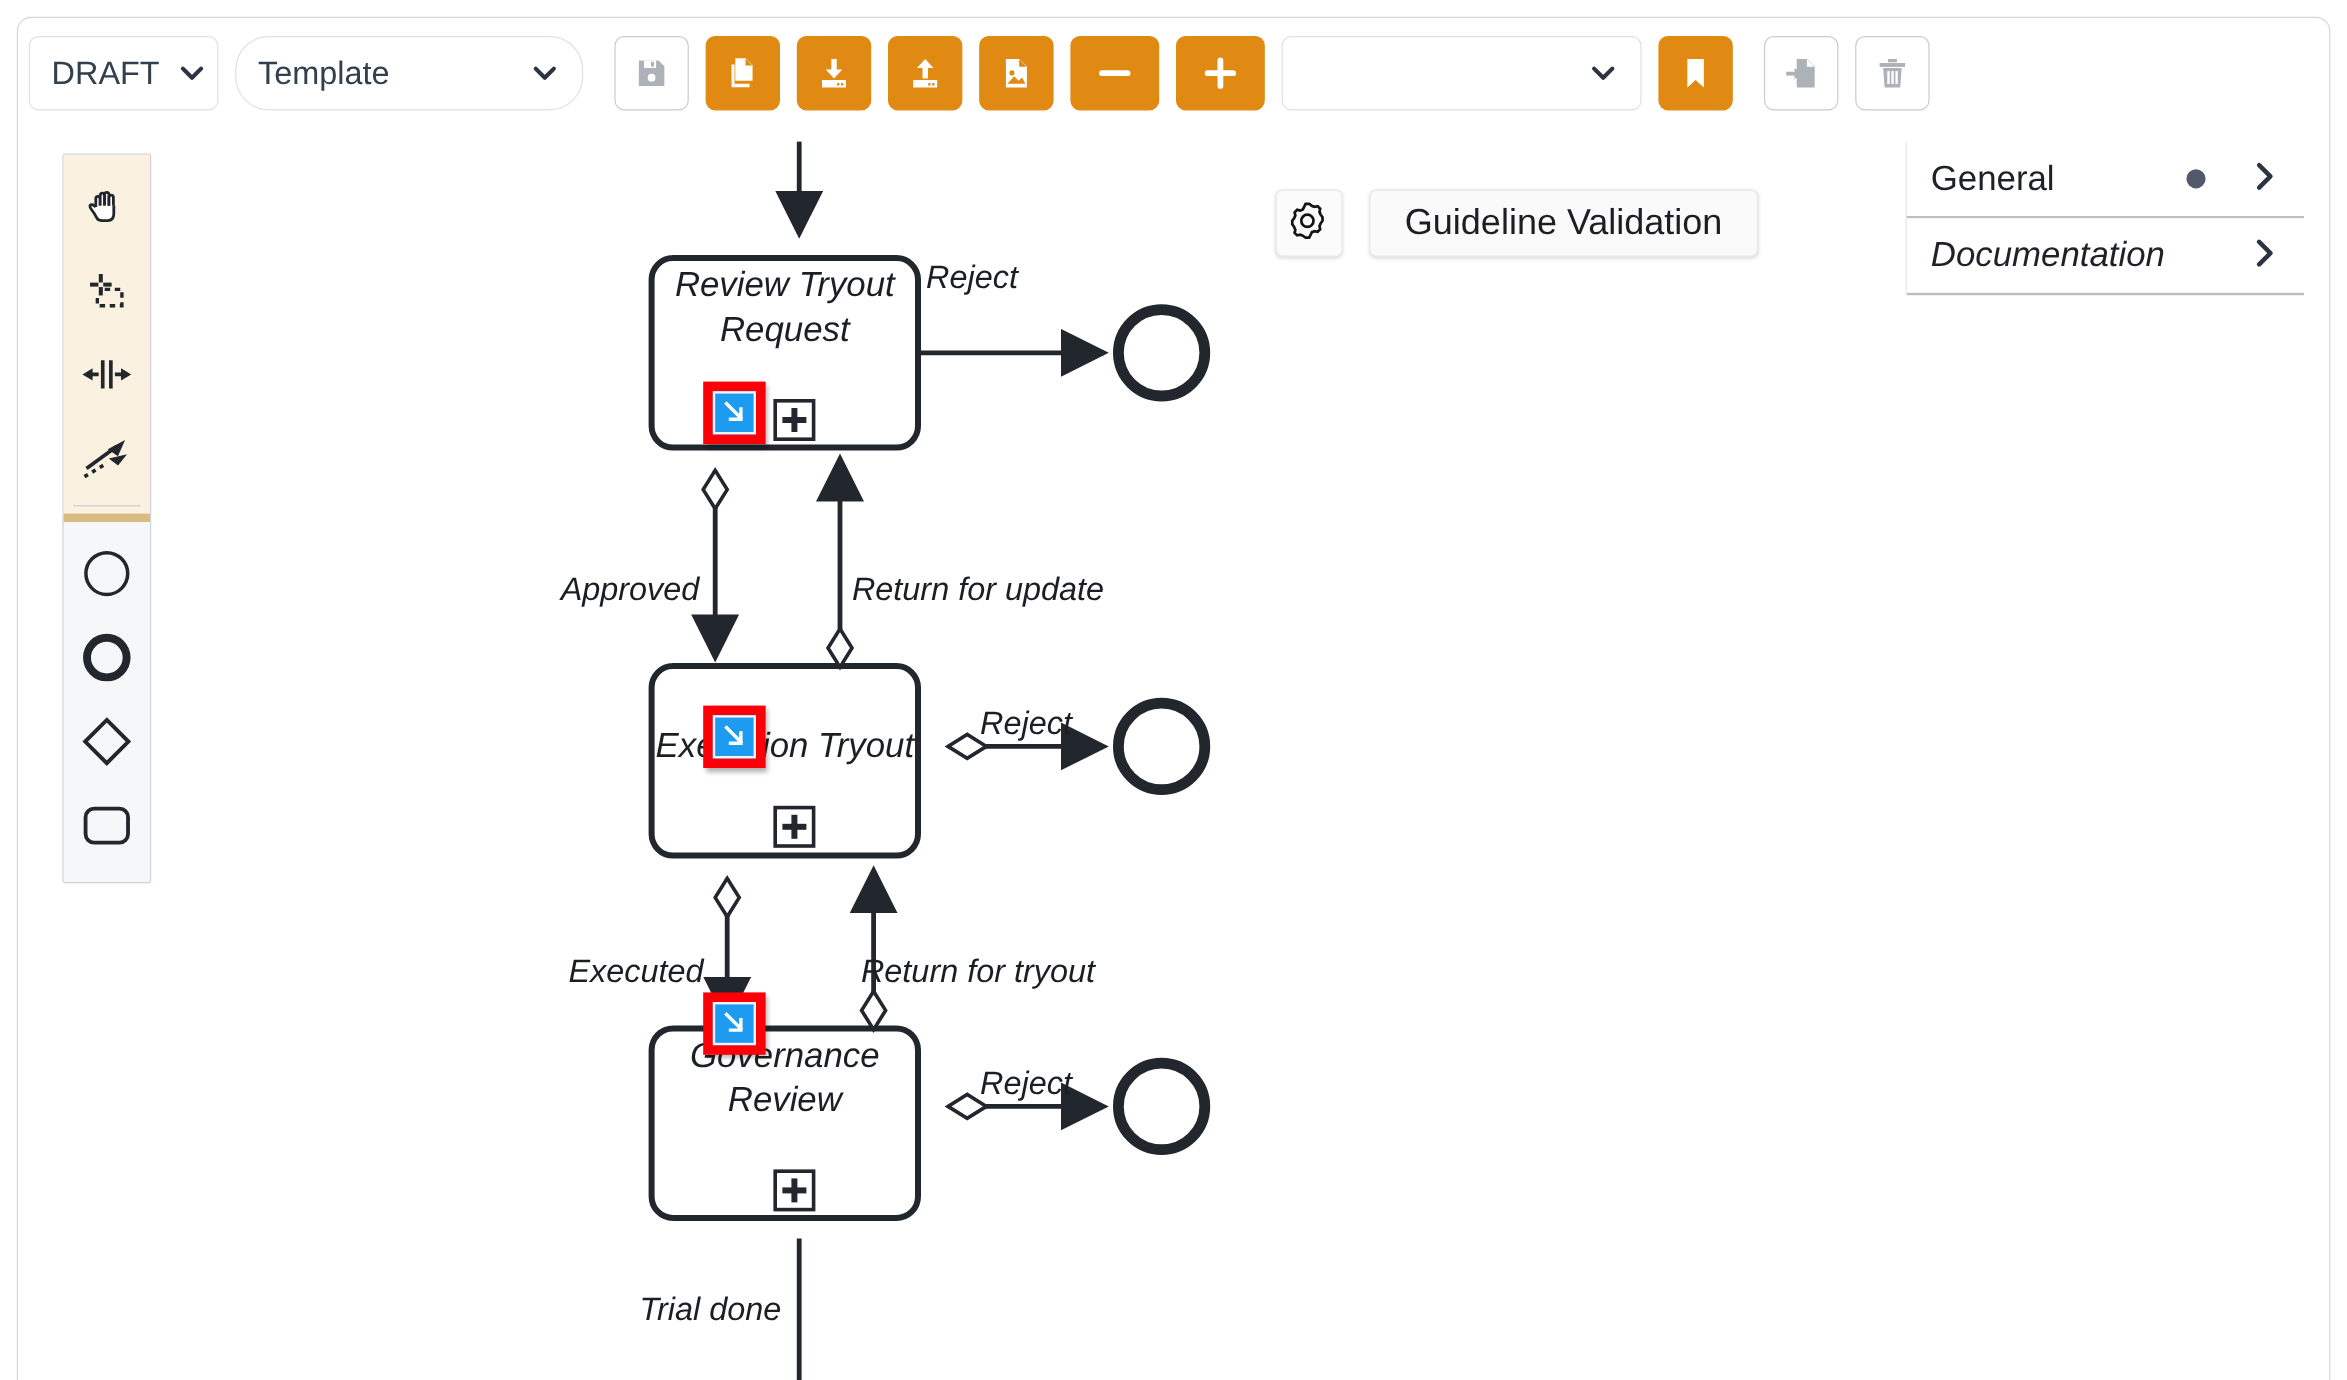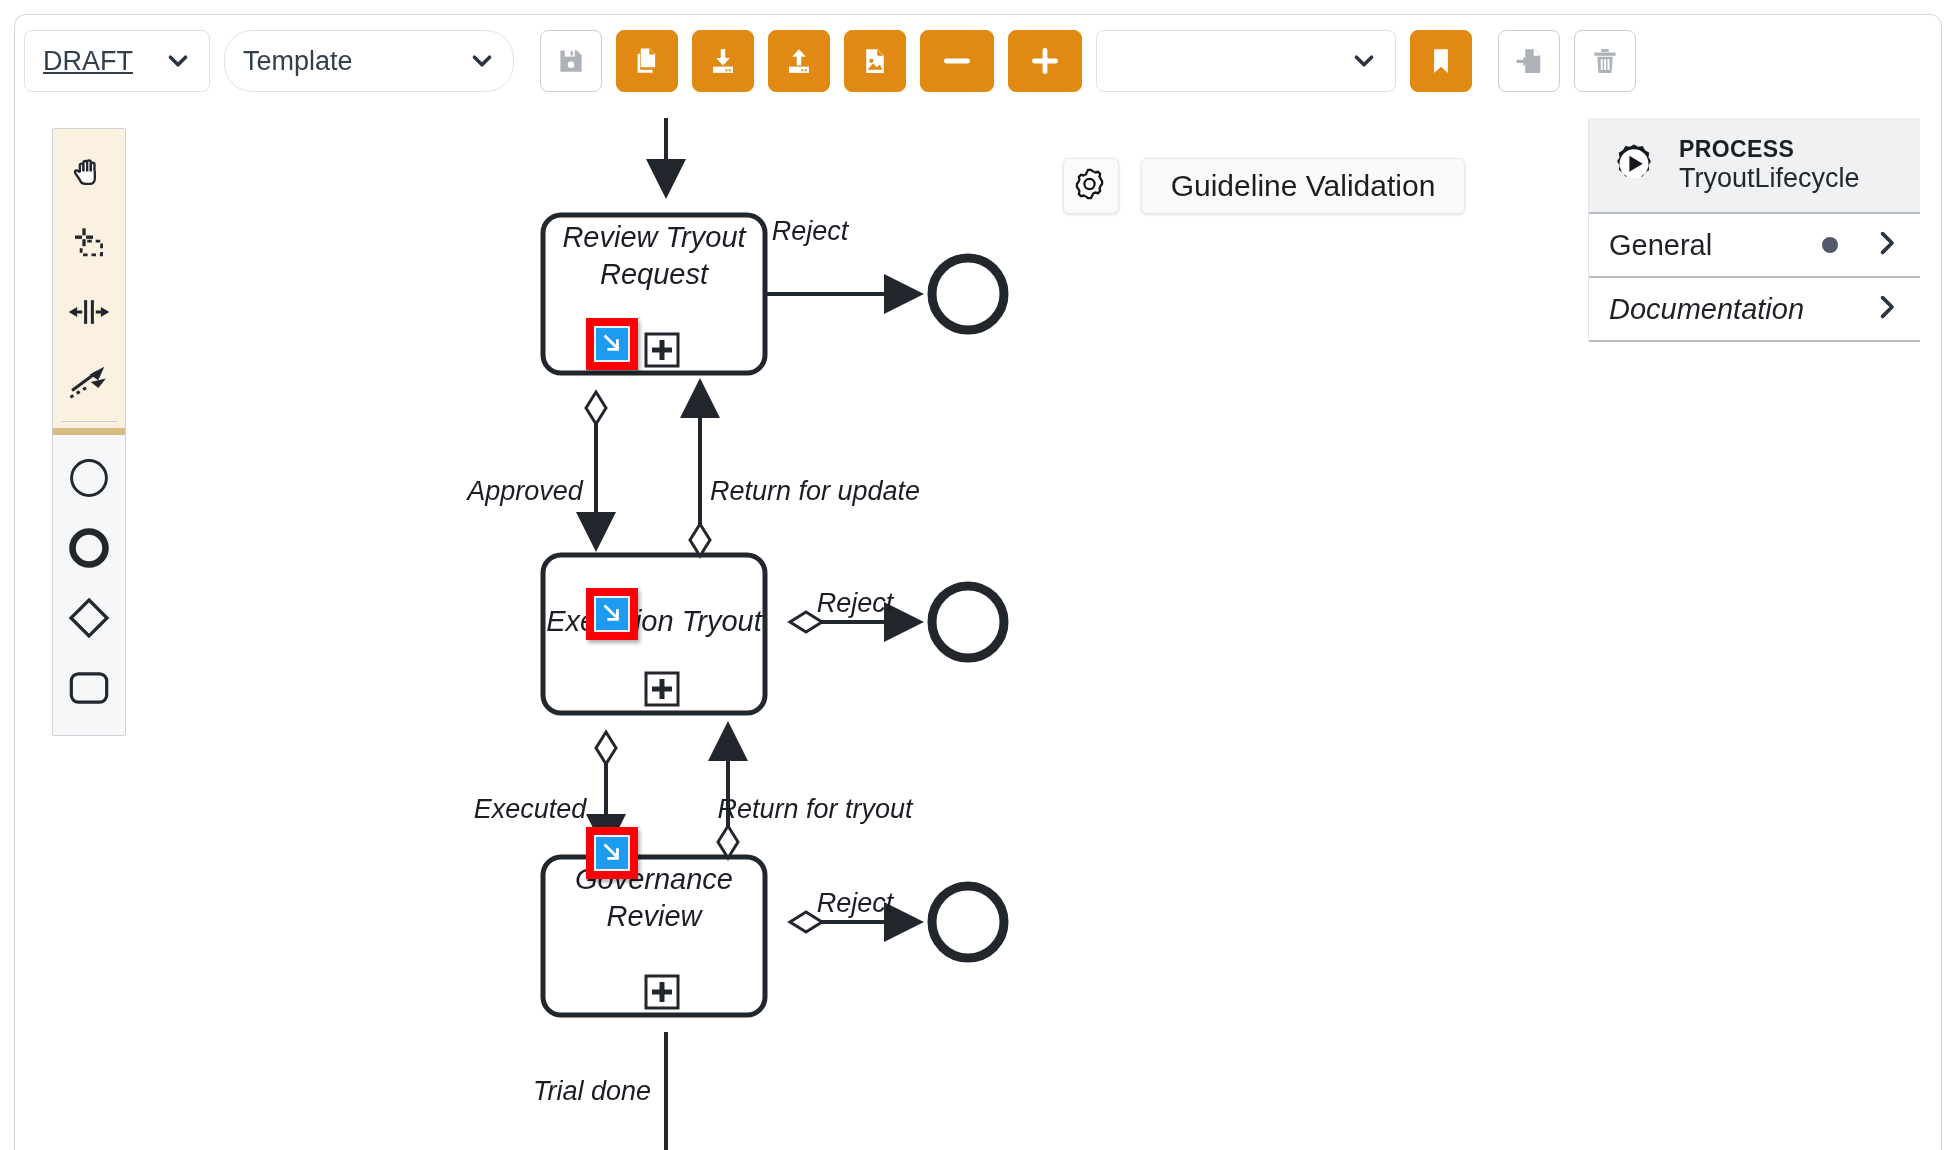--- a/index.html
+++ b/index.html
@@ -44,21 +44,21 @@
     display: flex;
     align-items: center;
     justify-content: space-between;
     padding: 0 18px;
     margin-right: 14px;
     color: #32404e;
     font-size: 27px;
     cursor: pointer;
     white-space: nowrap;
   }
-  .tb-select.status { width: 186px; text-decoration: underline; }
+  .tb-select.status { width: 158px; }
   .tb-select.template { width: 290px; border-radius: 28px; }
   .tb-select .caret {
     margin-left: 14px;
     display: inline-block;
   }
   .caret svg { display:block; }
 
   .tb-btn {
     width: 62px; height: 62px;
     border-radius: 8px;
@@ -574,33 +574,20 @@
           <circle cx="11" cy="12" r="3.4"></circle>
         </svg>
       </span>
     </div>
     <div class="gv-btn">
       <span>Guideline Validation</span>
     </div>
   </div>
 
   <div class="props">
-    <div class="props-header">
-      <span class="gear-proc">
-        <svg width="62" height="62" viewBox="0 0 24 24">
-          <path fill="#15181d" d="M12 1.6l1.6.95 1.75-.3.95 1.6 1.6.95-.3 1.75.95 1.6-.95 1.6.3 1.75-1.6.95-.95 1.6-1.75-.3-1.6.95-1.6-.95-1.75.3-.95-1.6-1.6-.95.3-1.75-.95-1.6.95-1.6-.3-1.75 1.6-.95.95-1.6 1.75.3z" transform="translate(0,3.2) scale(1.0)"></path>
-          <circle cx="12" cy="12.3" r="5.6" fill="#ffffff"></circle>
-          <path d="M10.2 9.2 L15.4 12.3 L10.2 15.4 z" fill="#15181d"></path>
-        </svg>
-      </span>
-      <div>
-        <div class="props-title-kind">PROCESS</div>
-        <div class="props-title-name">TryoutLifecycle</div>
-      </div>
-    </div>
 
     <div class="props-row">
       <span class="label">General</span>
       <span class="dot"></span>
       <span class="chev">
         <svg width="30" height="30" viewBox="0 0 24 24">
             <path d="M8.5 4.5 L16 12 L8.5 19.5" fill="none" stroke="#2b3440" stroke-width="3" stroke-linecap="round" stroke-linejoin="round"></path>
           </svg>
       </span>
     </div>

